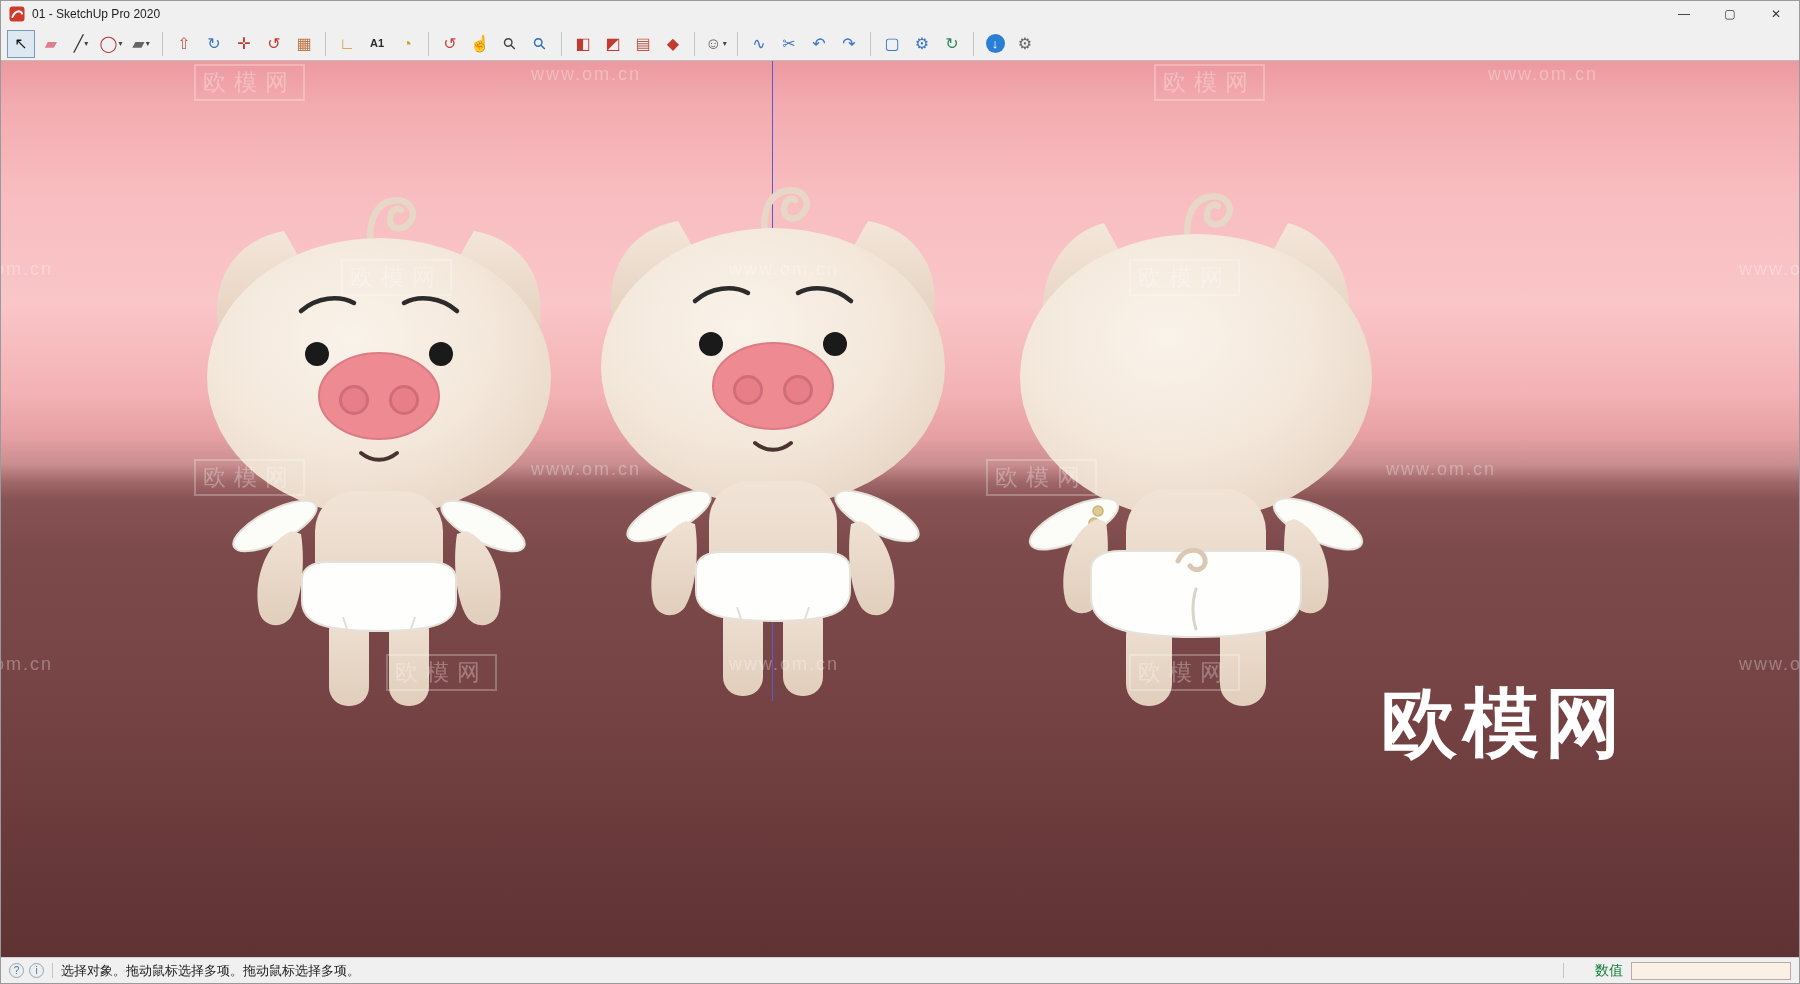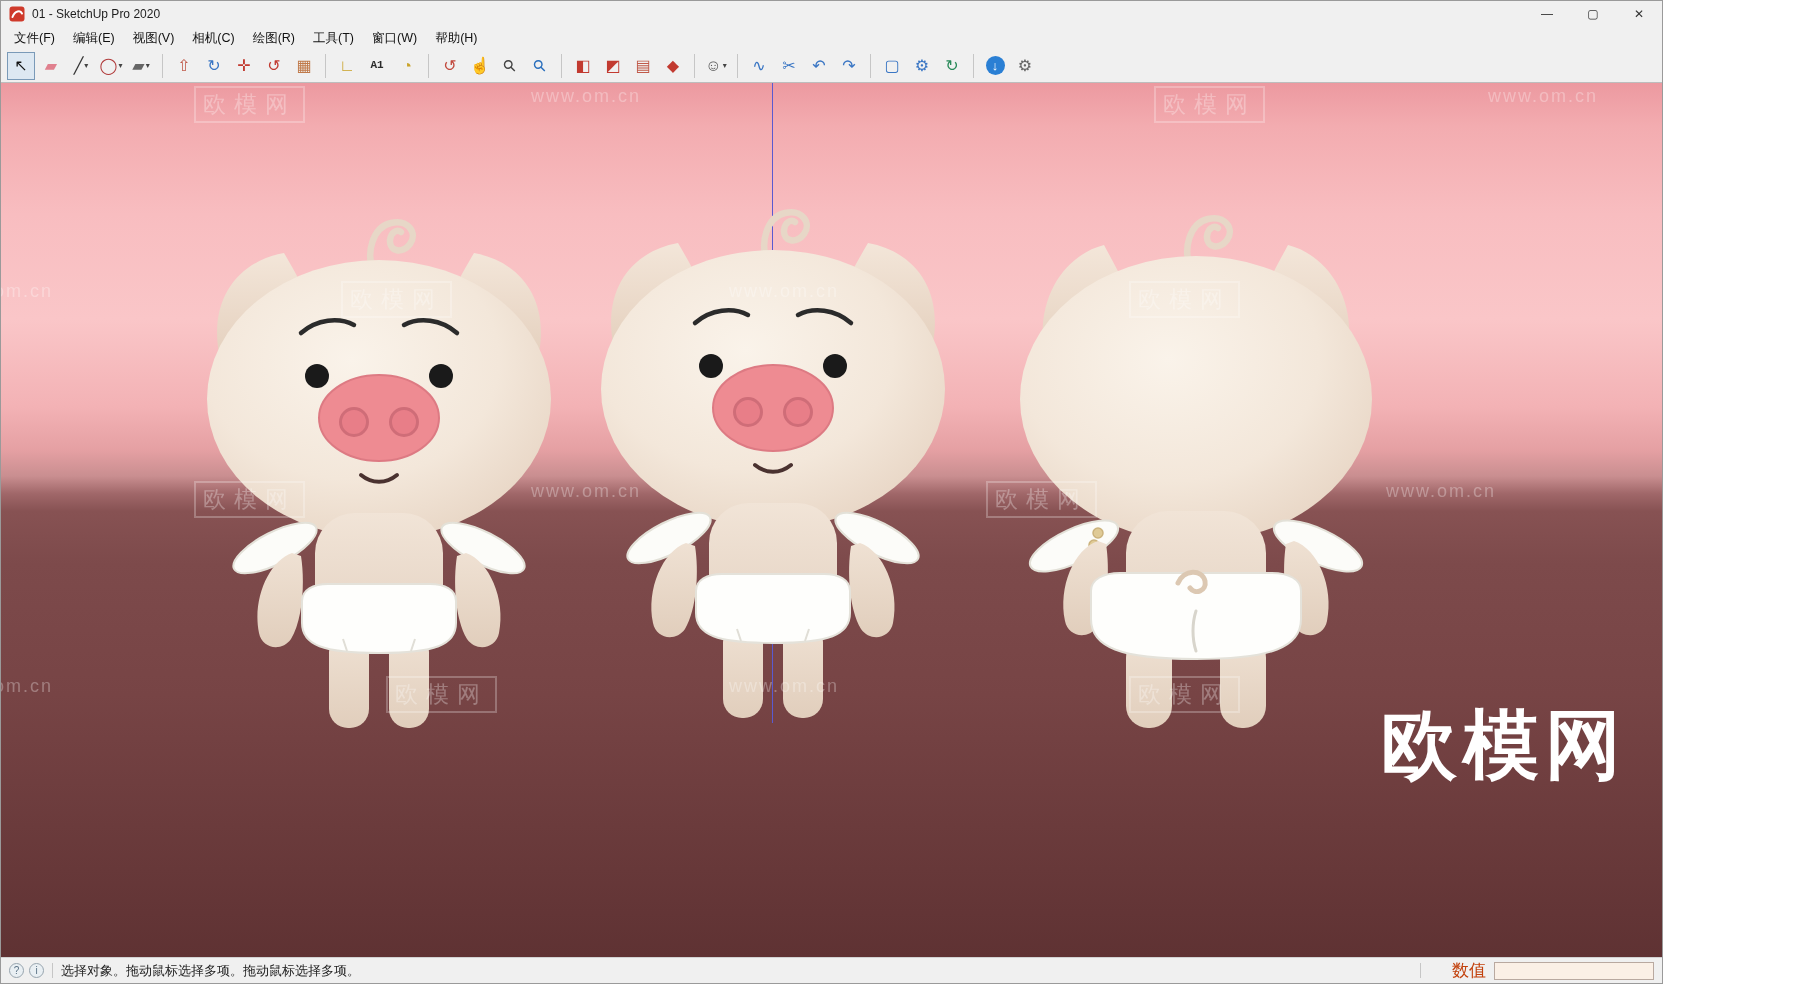--- a/index.html
+++ b/index.html
@@ -1,36 +1,36 @@
 <!DOCTYPE html>
 <html><head>
 <meta charset="utf-8">
 <style>
   * { box-sizing: border-box; margin: 0; padding: 0; }
   html,body { width:1800px; height:984px; overflow:hidden; }
   body { font-family:"Liberation Sans","DejaVu Sans",sans-serif; background:#fff; }
-  .app { width:1663px; height:984px; display:flex; flex-direction:column; border:1px solid #9a9a9a; }
+  .app { width:1800px; height:984px; display:flex; flex-direction:column; border:1px solid #9a9a9a; }
 
   
   .titlebar { height:26px; background:#f0f0f0; display:flex; align-items:center; padding-left:8px; gap:7px; flex:0 0 auto; }
   .logo { width:16px; height:16px; display:flex; }
   .tb-title { font-size:12px; color:#1d1d1d; }
   .win-controls { margin-left:auto; display:flex; height:100%; }
   .win-btn { width:46px; height:100%; display:flex; align-items:center; justify-content:center; font-size:12px; color:#333; border:none; background:transparent; cursor:default; }
 
   
   .menubar { height:22px; background:#f0f0f0; display:flex; align-items:center; padding-left:4px; flex:0 0 auto; }
   .menu-item { padding:2px 9px; color:#111; background:transparent; border:none; font-size:12.5px; font-family:inherit; }
 
   
   .toolbar { height:34px; background:#f0f0f0; border-bottom:1px solid #bdbdbd; display:flex; align-items:center; padding-left:6px; gap:2px; flex:0 0 auto; }
   .tb-btn { min-width:28px; height:28px; display:flex; align-items:center; justify-content:center; background:transparent; border:1px solid transparent; padding:0 1px; }
   .tb-btn.active { border:1px solid #7a9ab8; background:#dde8f2; }
   .tb-glyph { font-size:16px; line-height:1; display:inline-block; }
-  .tb-glyph.txt { font-size:11px; font-weight:bold;font-family:Liberation Mono, monospace; }
+  .tb-glyph.txt { font-size:11px; font-weight:bold; }
   .tb-glyph.circle-bg { width:19px; height:19px; border-radius:50%; display:flex; align-items:center; justify-content:center; font-size:13px; }
   .tb-dd { font-size:8px; color:#444; margin-left:1px; }
   .tb-sep { width:1px; height:24px; background:#c6c6c6; margin:0 5px; flex:0 0 auto; }
 
   
   .viewport { flex:1 1 auto; position:relative; overflow:hidden;
     background: linear-gradient(180deg,
       #ec99a0 0%, #f3acb0 5%, #f8bdc0 15%, #fac6c8 27%,
       #f3b2b5 37%, #e5a0a3 42%, #c98e90 45%, #a06769 47%,
       #875253 49%, #7d4a4b 55%, #774445 70%, #6b3b3c 85%, #5f3233 100%);
@@ -40,21 +40,21 @@
   .wm { position:absolute; color:rgba(255,255,255,0.30); font-size:18px; letter-spacing:2px; white-space:nowrap; z-index:5; }
   .wm.box { font-size:23px; letter-spacing:8px; border:2px solid rgba(255,255,255,0.26); padding:1px 7px; }
   .wm-big { position:absolute; left:1380px; top:612px; color:#ffffff; font-size:76px; font-weight:bold; letter-spacing:6px; z-index:6; white-space:nowrap; }
 
   
   .statusbar { height:26px; background:#f0f0f0; border-top:1px solid #d2d2d2; display:flex; align-items:center; font-size:13px; color:#222; padding:0 8px; gap:8px; flex:0 0 auto; }
   .sb-icon { width:15px; height:15px; border-radius:50%; border:1px solid #97a4ae; background:#e9eff3; color:#5a7184; font-size:10px; display:flex; align-items:center; justify-content:center; flex:0 0 auto; }
   .sb-sep { width:1px; height:15px; background:#c6c6c6; }
   .sb-text { white-space:nowrap; }
   .sb-right { margin-left:auto; display:flex; align-items:center; gap:8px; }
-  .vcb-label { font-size:17px; color:#c2410c;margin-left:23px; }
+  .vcb-label { font-size:14px; color:#15803d;margin-left:23px; }
   .vcb-input { width:160px; height:18px; border:1px solid #b9a9a0; background:#fbf0e6; font-size:12px; padding:0 4px; }
 </style>
 </head>
 <body>
 
 <div class="app">
 
   <div class="titlebar">
     <span class="logo">
       <svg width="16" height="16" viewBox="0 0 16 16">
@@ -63,30 +63,20 @@
       </svg>
     </span>
     <span class="tb-title">01 - SketchUp Pro 2020</span>
     <div class="win-controls">
         <button class="win-btn">—</button>
         <button class="win-btn">▢</button>
         <button class="win-btn">✕</button>
       </div>
   </div>
 
-  <nav class="menubar">
-      <button class="menu-item">文件(F)</button>
-      <button class="menu-item">编辑(E)</button>
-      <button class="menu-item">视图(V)</button>
-      <button class="menu-item">相机(C)</button>
-      <button class="menu-item">绘图(R)</button>
-      <button class="menu-item">工具(T)</button>
-      <button class="menu-item">窗口(W)</button>
-      <button class="menu-item">帮助(H)</button>
-    </nav>
 
   <div class="toolbar">
       <button class="tb-btn active">
         <span class="tb-glyph" style="color: rgb(17, 17, 17);">↖</span>
       </button>
       <button class="tb-btn">
         <span class="tb-glyph" style="color: rgb(224, 128, 142);">▰</span>
       </button>
       <button class="tb-btn">
         <span class="tb-glyph" style="color: rgb(51, 51, 51);">╱</span>

